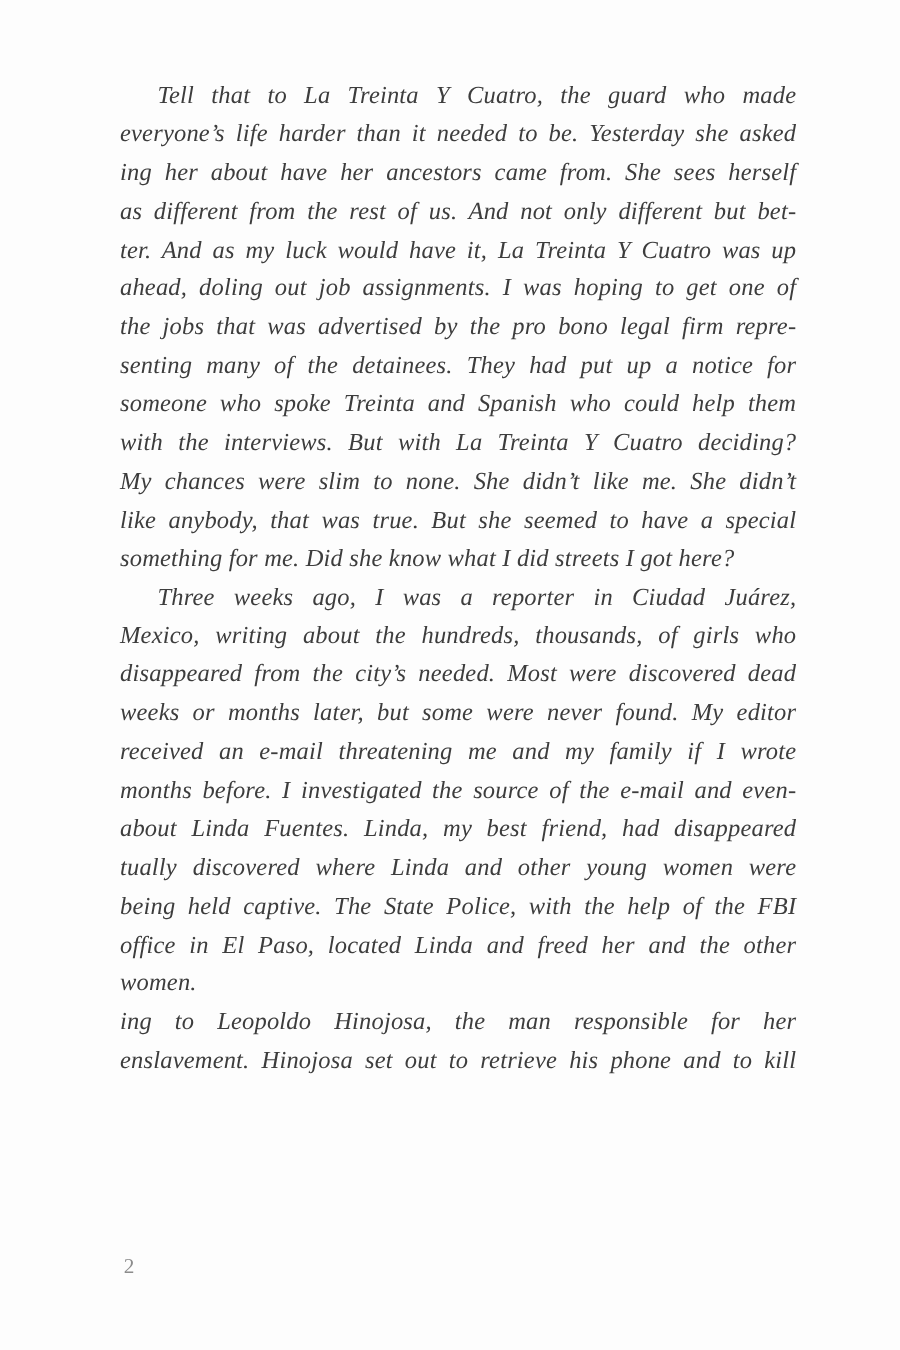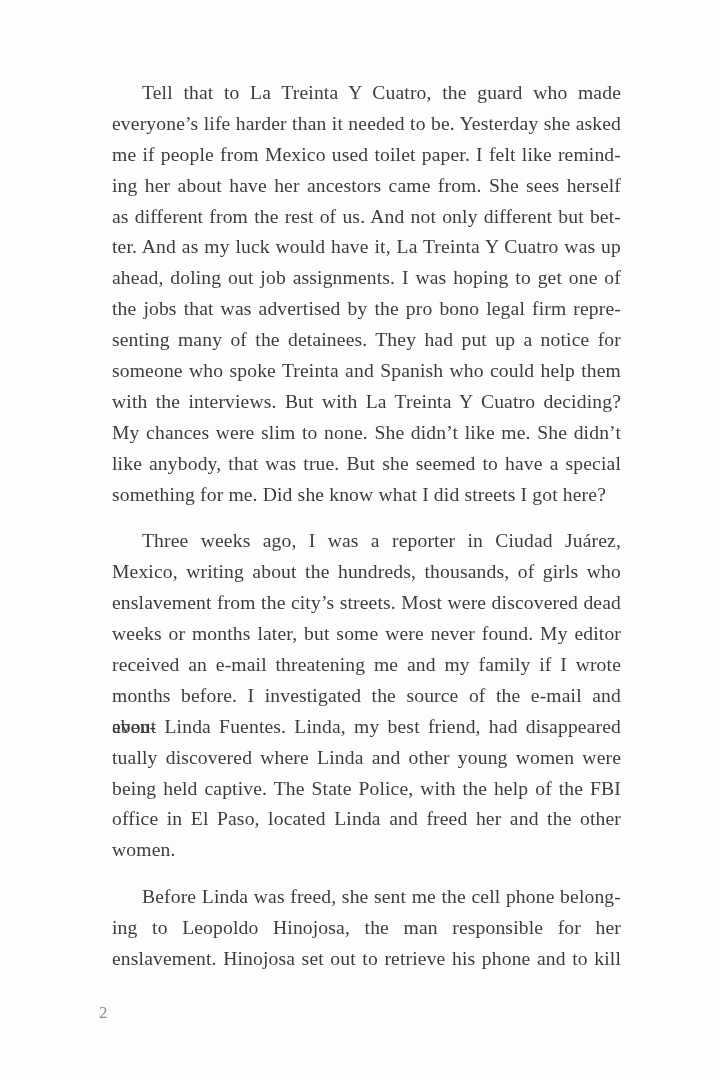--- a/index.html
+++ b/index.html
@@ -21,22 +21,23 @@
     color: var(--text);
     overflow: hidden;
   }
   .text-block {
     position: absolute;
     left: 96px;
     top: 62px;
     width: 541px;
   }
   .paragraph {
-    margin: 16px;
+    margin: 0;
     padding: 0;
+    font-style: italic;
   }
   .line {
     font-size: 19.6px;
     line-height: 30.9px;
     height: 30.9px;
     letter-spacing: 0.15px;
     text-align: justify;
     text-align-last: justify;
     -moz-text-align-last: justify;
     white-space: normal;
@@ -58,46 +59,44 @@
   }
 </style>
 </head>
 <body>
 
 <div class="page">
   <div class="text-block" id="text-block">
       <div class="paragraph">
         <div class="line first">Tell that to La Treinta Y Cuatro, the guard who made</div>
         <div class="line">everyone’s life harder than it needed to be. Yesterday she asked</div>
-        <div class="line">me if people from Mexico used toilet paper. I felt like remind-</div>
         <div class="line">ing her about have her ancestors came from. She sees herself</div>
         <div class="line">as different from the rest of us. And not only different but bet-</div>
         <div class="line">ter. And as my luck would have it, La Treinta Y Cuatro was up</div>
         <div class="line">ahead, doling out job assignments. I was hoping to get one of</div>
         <div class="line">the jobs that was advertised by the pro bono legal firm repre-</div>
         <div class="line">senting many of the detainees. They had put up a notice for</div>
         <div class="line">someone who spoke Treinta and Spanish who could help them</div>
         <div class="line">with the interviews. But with La Treinta Y Cuatro deciding?</div>
         <div class="line">My chances were slim to none. She didn’t like me. She didn’t</div>
         <div class="line">like anybody, that was true. But she seemed to have a special</div>
         <div class="line lastshort">something for me. Did she know what I did streets I got here?</div>
       </div>
       <div class="paragraph">
         <div class="line first">Three weeks ago, I was a reporter in Ciudad Juárez,</div>
         <div class="line">Mexico, writing about the hundreds, thousands, of girls who</div>
-        <div class="line">enslavement from the city’s streets. Most were discovered dead</div>
+        <div class="line">disappeared from the city’s needed. Most were discovered dead</div>
         <div class="line">weeks or months later, but some were never found. My editor</div>
         <div class="line">received an e-mail threatening me and my family if I wrote</div>
         <div class="line">months before. I investigated the source of the e-mail and even-</div>
         <div class="line">about Linda Fuentes. Linda, my best friend, had disappeared</div>
         <div class="line">tually discovered where Linda and other young women were</div>
         <div class="line">being held captive. The State Police, with the help of the FBI</div>
         <div class="line">office in El Paso, located Linda and freed her and the other</div>
         <div class="line lastshort">women.</div>
       </div>
       <div class="paragraph">
-        <div class="line first">Before Linda was freed, she sent me the cell phone belong-</div>
         <div class="line">ing to Leopoldo Hinojosa, the man responsible for her</div>
         <div class="line">enslavement. Hinojosa set out to retrieve his phone and to kill</div>
       </div>
     </div>
   <div class="page-number">2</div>
 </div>
 
 </body></html>

